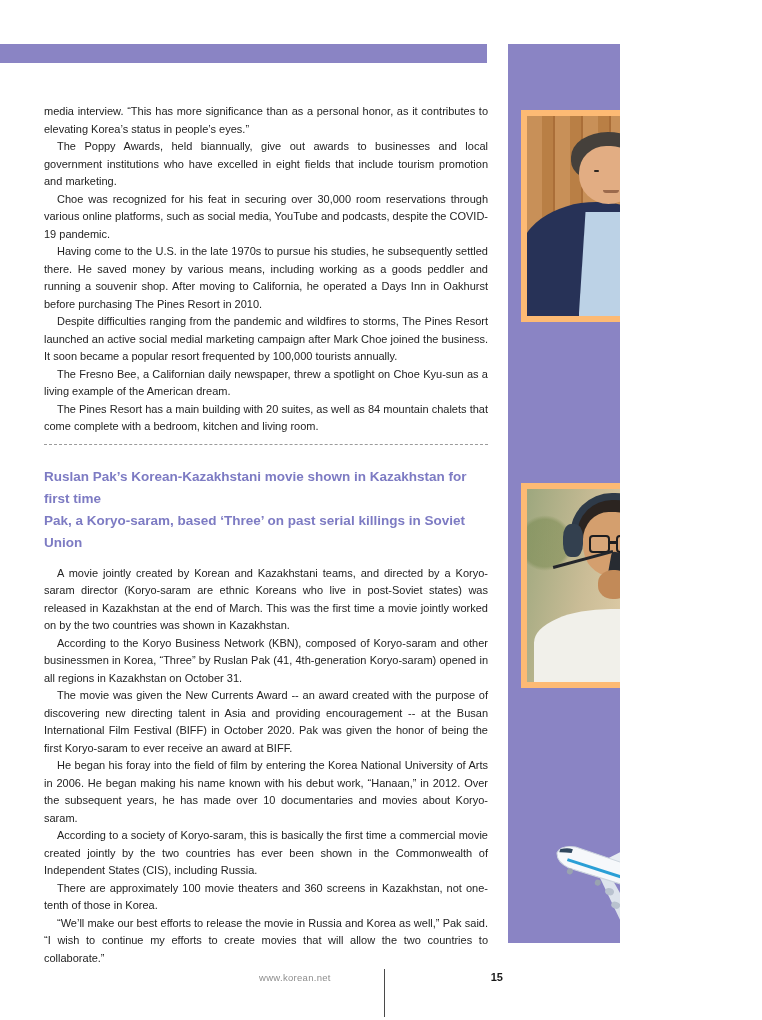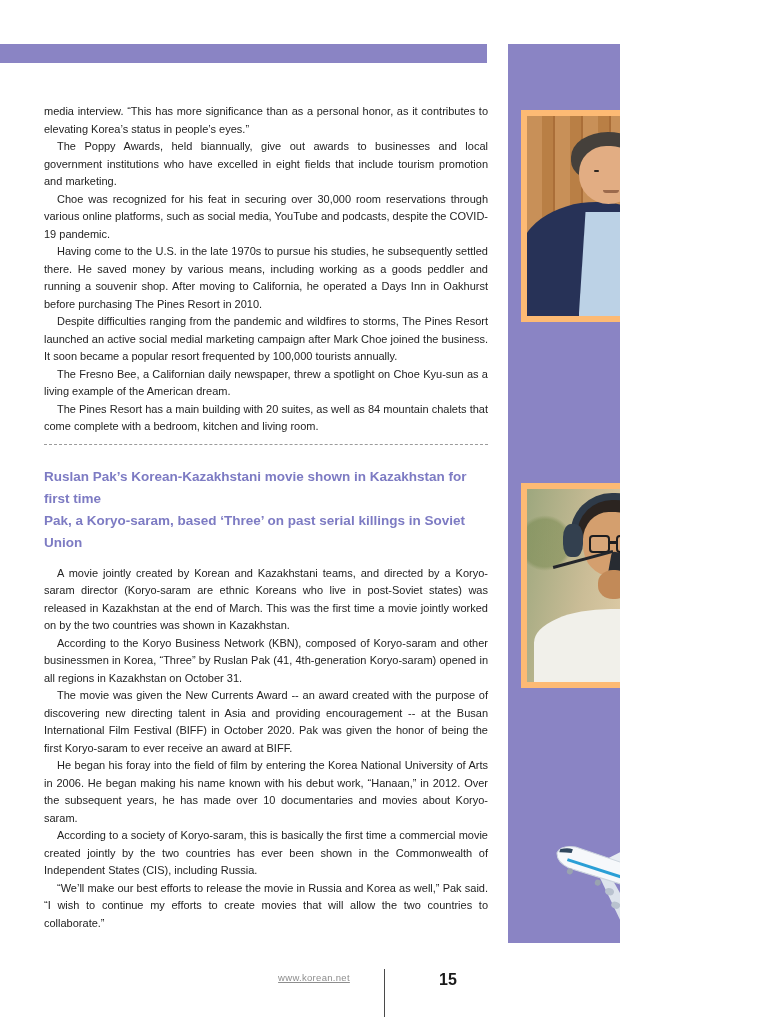--- a/index.html
+++ b/index.html
@@ -82,23 +82,23 @@
   .antenna{left:14%;top:36%;width:34%;height:2.5px;background:#23262b;transform:rotate(-15deg);}
   .radio{left:45%;top:33%;width:13%;height:22%;background:#272b31;border-radius:4px;transform:rotate(10deg);}
   .cable{left:62%;top:42%;width:14%;height:44%;border-right:3px solid #1a1d22;border-radius:0 50% 40% 0;box-sizing:border-box;}
   .hand{left:39%;top:42%;width:18%;height:15%;background:#c28a58;border-radius:45%;}
   .man2-shirt{left:4%;top:62%;width:92%;height:38%;background:#f1f0ea;border-radius:46% 40% 0 0;}
 
   .plane{position:absolute;left:34px;top:766px;width:150px;height:130px;}
 
   
   .footer{position:absolute;left:0;top:969px;width:762px;display:flex;justify-content:center;align-items:flex-start;}
-  .footer-url{width:110px;text-align:center;font-size:9.5px;color:#8d8d8d;letter-spacing:.3px;padding-top:3px;margin-right:15px;text-decoration:underline;}
+  .footer-url{width:110px;text-align:left;font-size:9.5px;color:#8d8d8d;letter-spacing:.3px;padding-top:3px;margin-right:15px;}
   .footer-rule{width:1px;height:48px;background:#4a4a4a;}
-  .footer-page{width:110px;text-align:center;font-size:16px;font-weight:bold;color:#1a1a1a;padding-top:2px;margin-left:8px;}
+  .footer-page{width:110px;text-align:right;font-size:11px;font-weight:bold;color:#1a1a1a;padding-top:2px;margin-left:8px;}
 </style>
 </head>
 <body>
 
 <div class="page">
 
   <div class="top-bar"></div>
 
   <div class="article-col">
     <p class="no-indent">media interview. “This has more significance than as a personal honor, as it contributes to elevating Korea’s status in people’s eyes.”</p>
@@ -114,20 +114,21 @@
     <h2 class="section-heading">
       <span>Ruslan Pak’s Korean-Kazakhstani movie shown in Kazakhstan for first time</span><br>
       <span>Pak, a Koryo-saram, based ‘Three’ on past serial killings in Soviet Union</span>
     </h2>
 
     <p>A movie jointly created by Korean and Kazakhstani teams, and directed by a Koryo-saram director (Koryo-saram are ethnic Koreans who live in post-Soviet states) was released in Kazakhstan at the end of March. This was the first time a movie jointly worked on by the two countries was shown in Kazakhstan.</p>
     <p>According to the Koryo Business Network (KBN), composed of Koryo-saram and other businessmen in Korea, “Three” by Ruslan Pak (41, 4th-generation Koryo-saram) opened in all regions in Kazakhstan on October 31.</p>
     <p>The movie was given the New Currents Award -- an award created with the purpose of discovering new directing talent in Asia and providing encouragement -- at the Busan International Film Festival (BIFF) in October 2020. Pak was given the honor of being the first Koryo-saram to ever receive an award at BIFF.</p>
     <p>He began his foray into the field of film by entering the Korea National University of Arts in 2006. He began making his name known with his debut work, “Hanaan,” in 2012. Over the subsequent years, he has made over 10 documentaries and movies about Koryo-saram.</p>
     <p>According to a society of Koryo-saram, this is basically the first time a commercial movie created jointly by the two countries has ever been shown in the Commonwealth of Independent States (CIS), including Russia.</p>
+    <p>There are approximately 100 movie theaters and 360 screens in Kazakhstan, not one-tenth of those in Korea.</p>
     <p>
       <span>“We’ll make our best efforts to release the movie in Russia and Korea as well,” Pak said. “I wish to continue my efforts to create movies that will allow the two countries to collaborate.”</span>
     </p>
   </div>
 
   <aside class="sidebar">
     <div class="watermark">GLOBAL KOREAN</div>
 
     <figure class="photo-frame" id="photo1" style="margin:0;">
       <div class="photo-inner">

